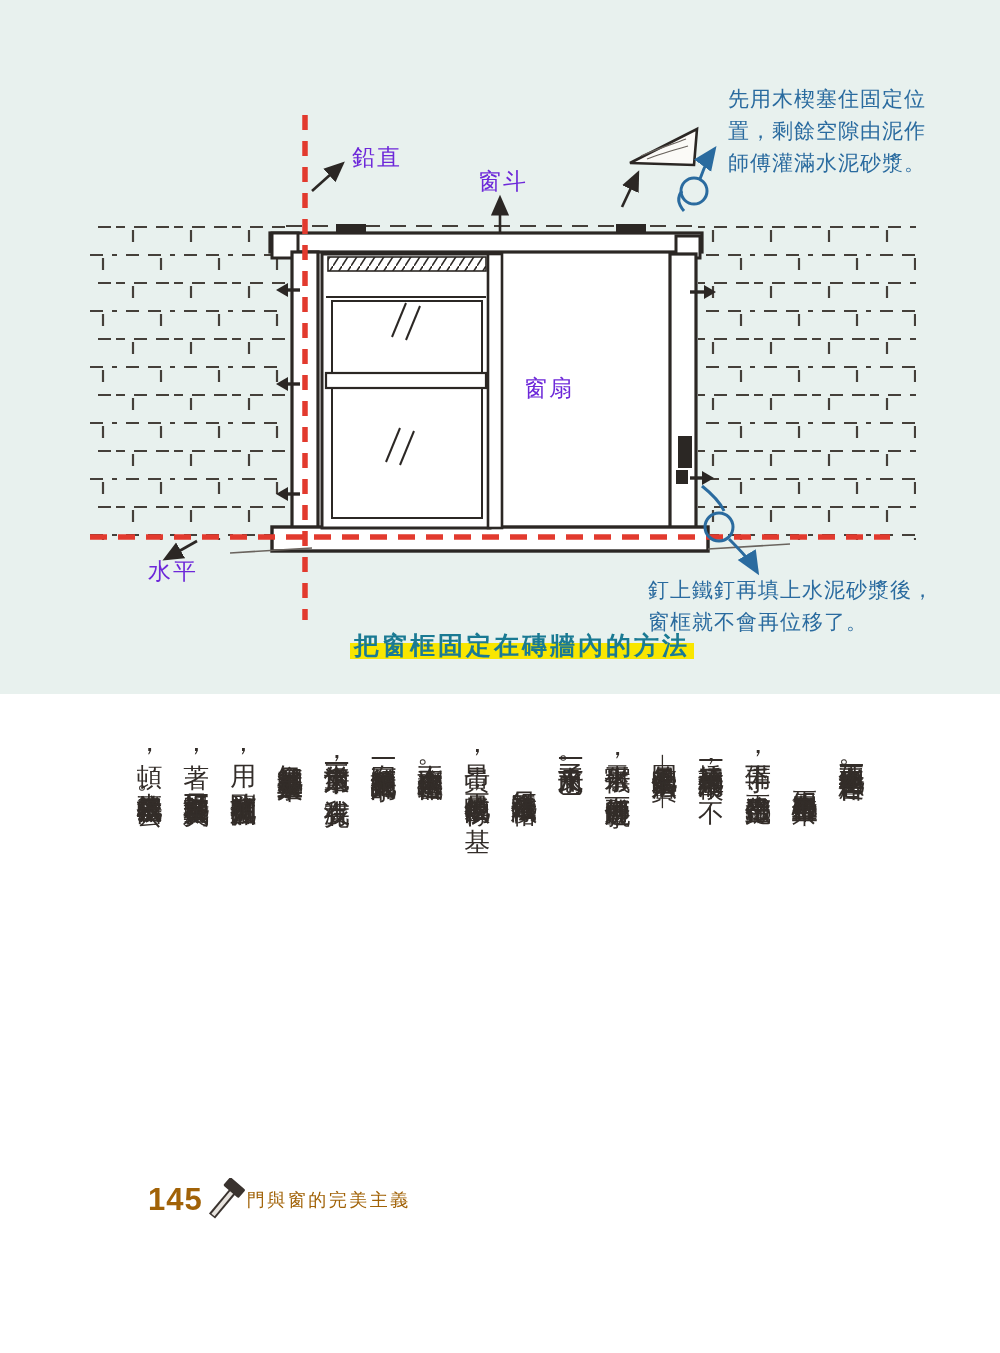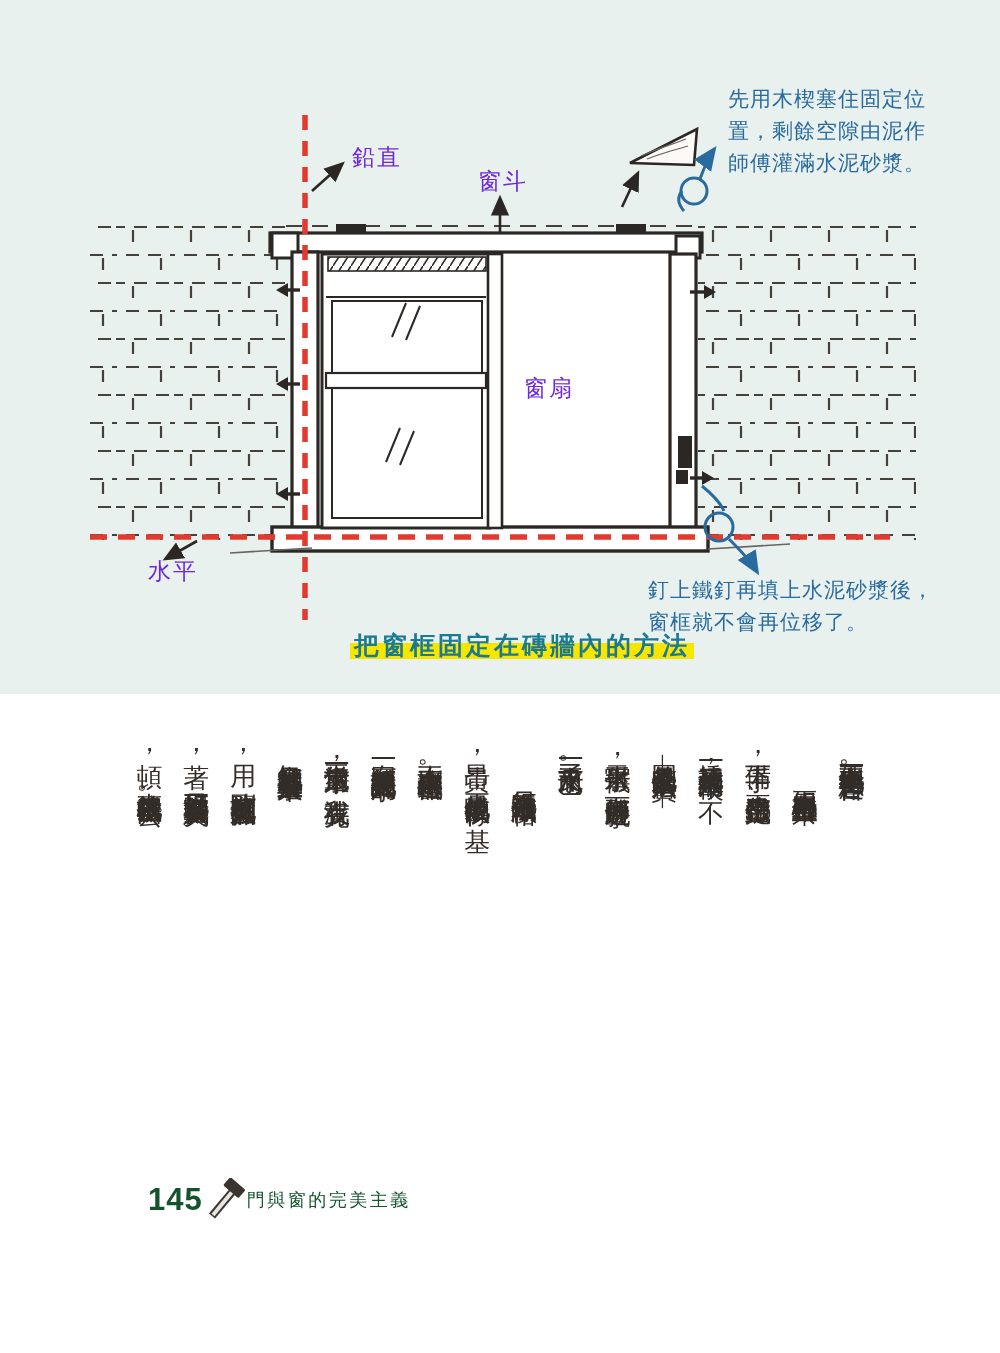--- a/index.html
+++ b/index.html
@@ -59,21 +59,21 @@
     color:#332d29;
     font-size:26px;
   }
   .vcol { line-height:46.8px; letter-spacing:1px; }
   .vcol.indent { text-indent:1em; }
 
   
   .footer {
     position:absolute; left:148px; top:1178px;
     display:flex; align-items:center; 
-    color:#14532d;
+    color:#a16207;
   }
   .page-num { font-size:31px; font-weight:bold; letter-spacing:1px; font-family:"Liberation Sans",sans-serif; }
   .chapter { font-size:18px; letter-spacing:2.5px; font-weight:500; font-family:"DejaVu Sans",sans-serif; }
 </style>
 </head>
 <body>
 
 <div class="page">
 
   <div class="diagram-section">

